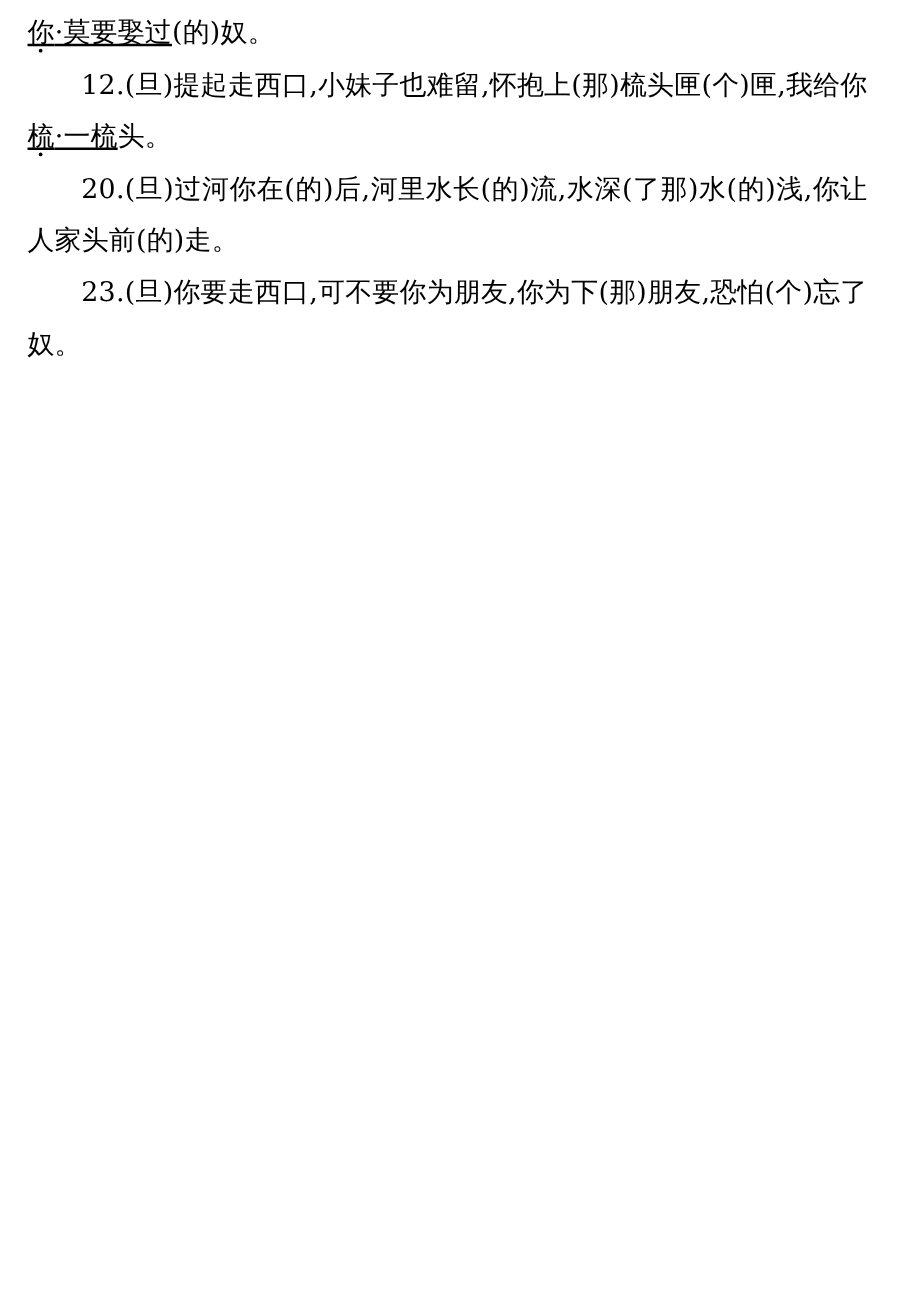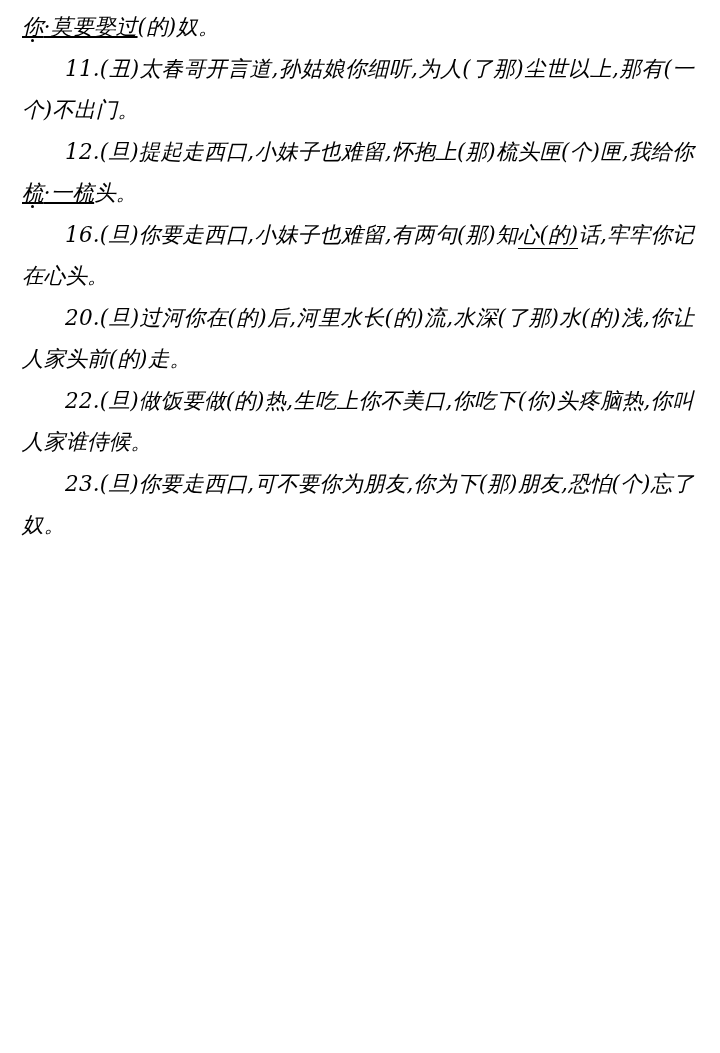--- a/index.html
+++ b/index.html
@@ -23,21 +23,20 @@
   .line {
     font-size: 21.5px;
     line-height: 41.5px;
     letter-spacing: 0.2px;
     text-align: justify;
     text-justify: inter-character;
     white-space: normal;
   }
   .para {
     margin: 0;
-    font-style: italic;
   }
   .indent {
     text-indent: 2em;
   }
   
   .u {
     text-decoration: underline;
     text-underline-offset: 2px;
   }
   .ud {
@@ -60,32 +59,29 @@
     background: #000;
   }
 </style>
 </head>
 <body>
 
 <div class="page">
 
   <p class="line para"><span class="dot u">你</span><span class="u">·莫要娶过</span>(的)奴。</p>
 
-  <p class="line para indent">11.(丑)太春哥开言道,孙姑娘你细听,为人(了那)尘世以上,那有(一个)不出门。</p>
 
   <p class="line para indent">12.(旦)提起走西口,小妹子也难留,怀抱上(那)梳头匣(个)匣,我给你<span class="u dot">梳</span><span class="u">·一梳</span>头。</p>
 
 
 
 
-  <p class="line para indent">16.(旦)你要走西口,小妹子也难留,有两句(那)知<span class="ud">心</span><span class="ud">(的)</span>话,牢牢你记在心头。</p>
 
 
 
   <p class="line para indent">20.(旦)过河你在(的)后,河里水长(的)流,水深(了那)水(的)浅,你让人家头前(的)走。</p>
 
 
 
-  <p class="line para indent">22.(旦)做饭要做(的)热,生吃上你不美口,你吃下(你)头疼脑热,你叫人家谁侍候。</p>
 
   <p class="line para indent">23.(旦)你要走西口,可不要你为朋友,你为下(那)朋友,恐怕(个)忘了奴。</p>
 
 </div>
 
 </body></html>

